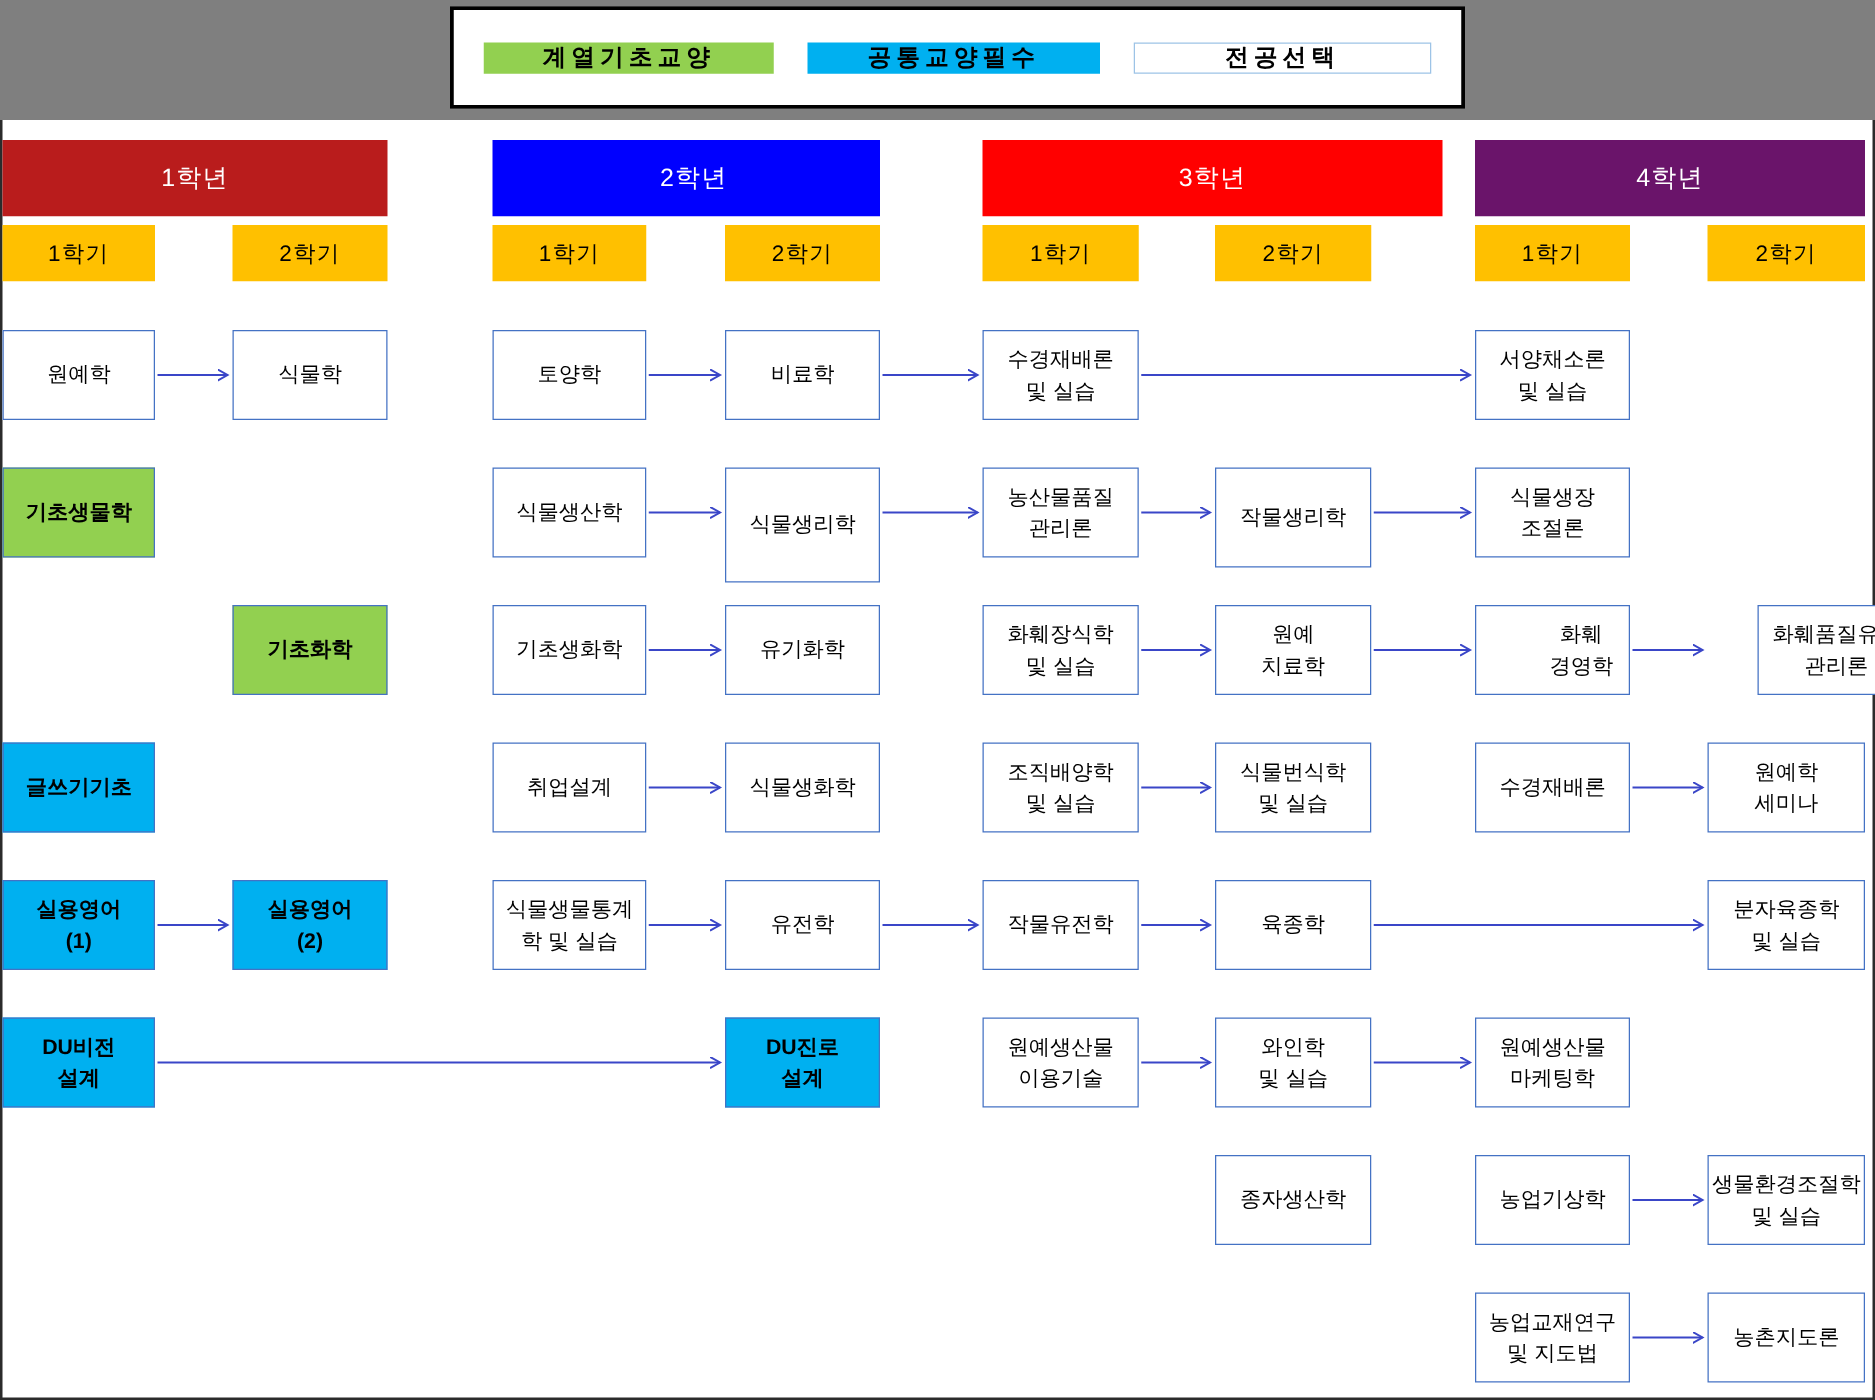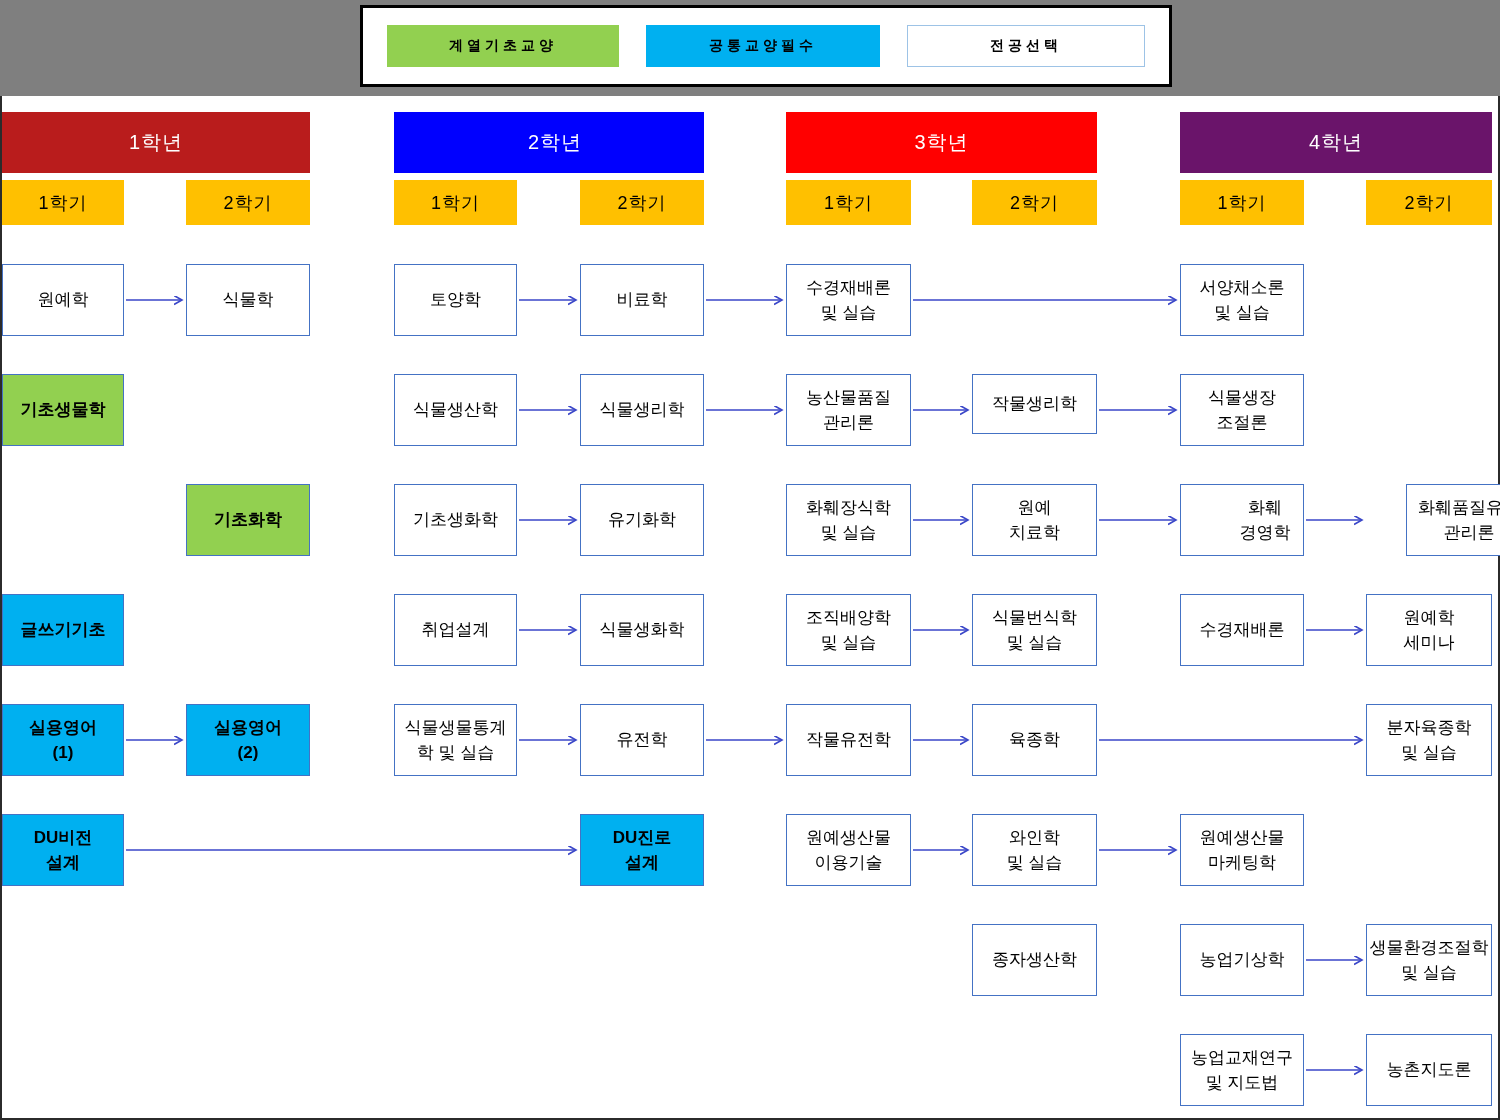--- a/index.html
+++ b/index.html
@@ -2,22 +2,22 @@
 <html><head>
 <meta charset="utf-8">
 <style>
   *{margin:0;padding:0;box-sizing:border-box}
   html,body{background:#ffffff}
   body{font-family:"Liberation Sans","DejaVu Sans",sans-serif;}
   #stage{position:relative;width:1500px;height:1120px;background:#fff;outline:2px solid #2b2b2b;outline-offset:-2px;overflow:hidden}
   #topbar{position:absolute;left:0;top:0;width:1500px;height:96px;background:#7f7f7f}
   #legend-panel{position:absolute;left:360px;top:5px;width:812px;height:82px;background:#fff;border:3px solid #000;
     display:flex;align-items:center;justify-content:space-between;padding:0 24px}
-  .chip{height:42px;display:flex;align-items:center;justify-content:center;
-    font-weight:bold;font-size:14px;letter-spacing:4px;color:#000}
+  .chip{height:25px;display:flex;align-items:center;justify-content:center;
+    font-weight:bold;font-size:19px;letter-spacing:4px;color:#000}
   .chip.white{border:1.5px solid #9DC3E6}
   .year{position:absolute;top:112px;height:61px;display:flex;align-items:center;justify-content:center;
     color:#fff;font-size:20px;letter-spacing:1px}
   .sem{position:absolute;top:180px;height:45px;display:flex;align-items:center;justify-content:center;
     font-size:18px;color:#000;letter-spacing:1px}
   .course{position:absolute;display:flex;align-items:center;justify-content:center;text-align:center;
     white-space:pre-line;font-size:17px;line-height:1.5;color:#000;background:#fff}
   .course.green,.course.cyan{font-weight:bold}
   #arrow-layer{position:absolute;left:0;top:0;pointer-events:none}
 </style>
@@ -40,21 +40,21 @@
     </div>
   </div>
 
   <div id="header-layer">
       <div class="year" style="left: 2px; width: 308px; background: #b91c1c;">1학년</div>
       <div class="sem" style="left: 2px; width: 122px; background: rgb(255, 192, 0);">1학기</div>
       <div class="sem" style="left: 186px; width: 124px; background: rgb(255, 192, 0);">2학기</div>
       <div class="year" style="left: 394px; width: 310px; background: rgb(0, 0, 255); padding-left: 12px;">2학년</div>
       <div class="sem" style="left: 394px; width: 123px; background: rgb(255, 192, 0);">1학기</div>
       <div class="sem" style="left: 580px; width: 124px; background: rgb(255, 192, 0);">2학기</div>
-      <div class="year" style="left: 786px; width: 311px; background: rgb(255, 0, 0);">3학년</div>
+      <div class="year" style="left: 786px; width: 368px; background: rgb(255, 0, 0);">3학년</div>
       <div class="sem" style="left: 786px; width: 125px; background: rgb(255, 192, 0);">1학기</div>
       <div class="sem" style="left: 972px; width: 125px; background: rgb(255, 192, 0);">2학기</div>
       <div class="year" style="left: 1180px; width: 312px; background: rgb(106, 20, 106);">4학년</div>
       <div class="sem" style="left: 1180px; width: 124px; background: rgb(255, 192, 0);">1학기</div>
       <div class="sem" style="left: 1366px; width: 126px; background: rgb(255, 192, 0);">2학기</div>
     </div>
   <div id="course-layer">
       <div class="course white" style="left: 2px; width: 122px; top: 264px; height: 72px; border: 1.5px solid rgb(68, 114, 196);">원예학</div>
       <div class="course green" style="left: 2px; width: 122px; top: 374px; height: 72px; border: 1.5px solid rgb(68, 114, 196); background: rgb(146, 208, 80);">기초생물학</div>
       <div class="course cyan" style="left: 2px; width: 122px; top: 594px; height: 72px; border: 1.5px solid rgb(68, 114, 196); background: rgb(0, 176, 240);">글쓰기기초</div>
@@ -66,38 +66,38 @@
       <div class="course green" style="left: 186px; width: 124px; top: 484px; height: 72px; border: 1.5px solid rgb(68, 114, 196); background: rgb(146, 208, 80);">기초화학</div>
       <div class="course cyan" style="left: 186px; width: 124px; top: 704px; height: 72px; border: 1.5px solid rgb(68, 114, 196); background: rgb(0, 176, 240);">실용영어
 (2)</div>
       <div class="course white" style="left: 394px; width: 123px; top: 264px; height: 72px; border: 1.5px solid rgb(68, 114, 196);">토양학</div>
       <div class="course white" style="left: 394px; width: 123px; top: 374px; height: 72px; border: 1.5px solid rgb(68, 114, 196);">식물생산학</div>
       <div class="course white" style="left: 394px; width: 123px; top: 484px; height: 72px; border: 1.5px solid rgb(68, 114, 196);">기초생화학</div>
       <div class="course white" style="left: 394px; width: 123px; top: 594px; height: 72px; border: 1.5px solid rgb(68, 114, 196);">취업설계</div>
       <div class="course white" style="left: 394px; width: 123px; top: 704px; height: 72px; border: 1.5px solid rgb(68, 114, 196);">식물생물통계
 학 및 실습</div>
       <div class="course white" style="left: 580px; width: 124px; top: 264px; height: 72px; border: 1.5px solid rgb(68, 114, 196);">비료학</div>
-      <div class="course white" style="left: 580px; width: 124px; top: 374px; height: 72px; border: 1.5px solid rgb(68, 114, 196);">식물생리학</div>
+      <div class="course white" style="left: 580px; width: 124px; top: 374px; height: 92px; border: 1.5px solid rgb(68, 114, 196);">식물생리학</div>
       <div class="course white" style="left: 580px; width: 124px; top: 484px; height: 72px; border: 1.5px solid rgb(68, 114, 196);">유기화학</div>
       <div class="course white" style="left: 580px; width: 124px; top: 594px; height: 72px; border: 1.5px solid rgb(68, 114, 196);">식물생화학</div>
       <div class="course white" style="left: 580px; width: 124px; top: 704px; height: 72px; border: 1.5px solid rgb(68, 114, 196);">유전학</div>
       <div class="course cyan" style="left: 580px; width: 124px; top: 814px; height: 72px; border: 1.5px solid rgb(68, 114, 196); background: rgb(0, 176, 240);">DU진로
 설계</div>
       <div class="course white" style="left: 786px; width: 125px; top: 264px; height: 72px; border: 1.5px solid rgb(68, 114, 196);">수경재배론
 및 실습</div>
       <div class="course white" style="left: 786px; width: 125px; top: 374px; height: 72px; border: 1.5px solid rgb(68, 114, 196);">농산물품질
 관리론</div>
       <div class="course white" style="left: 786px; width: 125px; top: 484px; height: 72px; border: 1.5px solid rgb(68, 114, 196);">화훼장식학
 및 실습</div>
       <div class="course white" style="left: 786px; width: 125px; top: 594px; height: 72px; border: 1.5px solid rgb(68, 114, 196);">조직배양학
 및 실습</div>
       <div class="course white" style="left: 786px; width: 125px; top: 704px; height: 72px; border: 1.5px solid rgb(68, 114, 196);">작물유전학</div>
       <div class="course white" style="left: 786px; width: 125px; top: 814px; height: 72px; border: 1.5px solid rgb(68, 114, 196);">원예생산물
 이용기술</div>
-      <div class="course white" style="left: 972px; width: 125px; top: 374px; height: 60px; border: 1.5px solid rgb(68, 114, 196);">작물생리학</div>
+      <div class="course white" style="left: 972px; width: 125px; top: 374px; height: 80px; border: 1.5px solid rgb(68, 114, 196);">작물생리학</div>
       <div class="course white" style="left: 972px; width: 125px; top: 484px; height: 72px; border: 1.5px solid rgb(68, 114, 196);">원예
 치료학</div>
       <div class="course white" style="left: 972px; width: 125px; top: 594px; height: 72px; border: 1.5px solid rgb(68, 114, 196);">식물번식학
 및 실습</div>
       <div class="course white" style="left: 972px; width: 125px; top: 704px; height: 72px; border: 1.5px solid rgb(68, 114, 196);">육종학</div>
       <div class="course white" style="left: 972px; width: 125px; top: 814px; height: 72px; border: 1.5px solid rgb(68, 114, 196);">와인학
 및 실습</div>
       <div class="course white" style="left: 972px; width: 125px; top: 924px; height: 72px; border: 1.5px solid rgb(68, 114, 196);">종자생산학</div>
       <div class="course white" style="left: 1180px; width: 124px; top: 264px; height: 72px; border: 1.5px solid rgb(68, 114, 196);">서양채소론
 및 실습</div>

